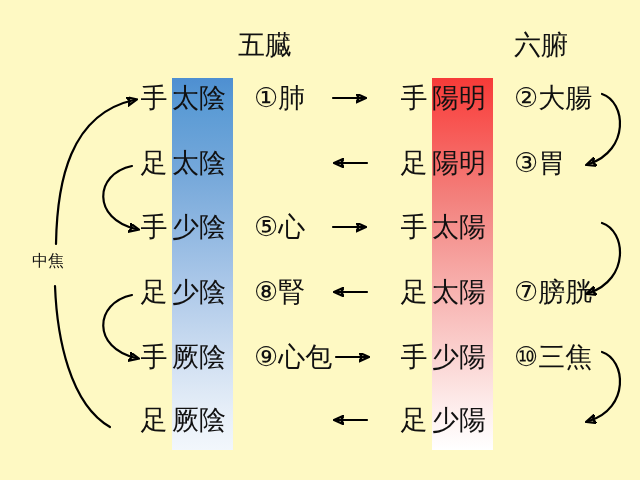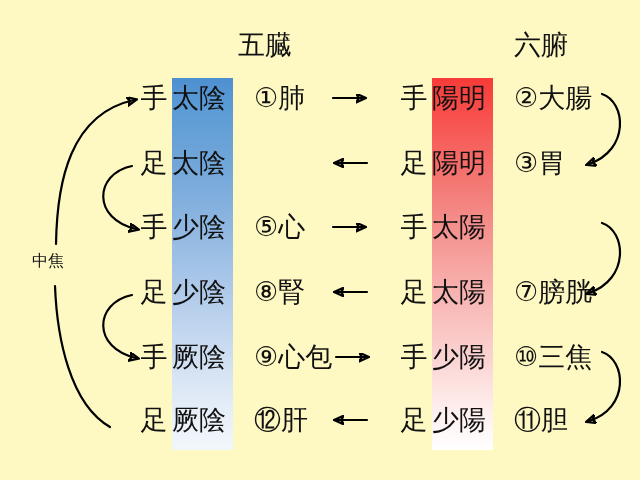--- a/index.html
+++ b/index.html
@@ -95,26 +95,24 @@
   </div>
   <div class="row row-r" style="top:338px">
     <span class="limb">手</span>
     <span class="channel">少陽</span>
     <span class="organ">⑩三焦</span>
   </div>
 
   <div class="row row-l" style="top:401px">
     <span class="limb">足</span>
     <span class="channel">厥陰</span>
-    <span class="organ">⑫肝</span>
   </div>
   <div class="row row-r" style="top:401px">
     <span class="limb">足</span>
     <span class="channel">少陽</span>
-    <span class="organ">⑪胆</span>
   </div>
 
   <svg id="arrows" width="640" height="480" viewBox="0 0 640 480">
     <defs>
       <marker id="ah" markerUnits="userSpaceOnUse" markerWidth="11" markerHeight="10" refX="7" refY="4.5" orient="auto">
         <path d="M0,0 L10,4.5 L0,9 L2.8,4.5 Z" fill="#000" stroke="none"></path>
       </marker>
     </defs>
 
     <path d="M333 98 H363" marker-end="url(#ah)"></path>

